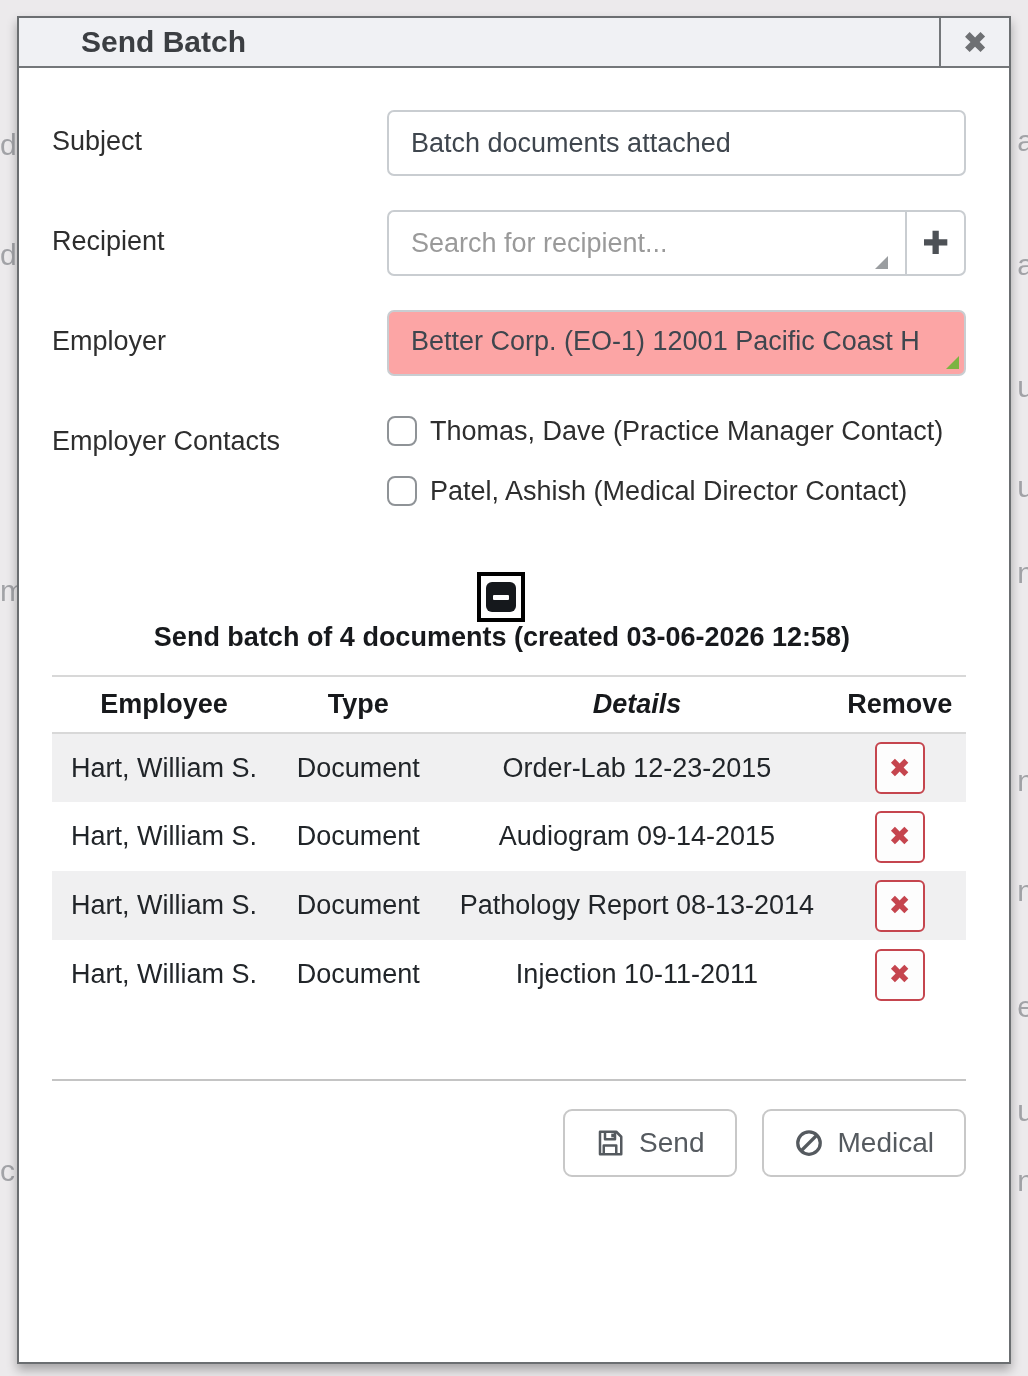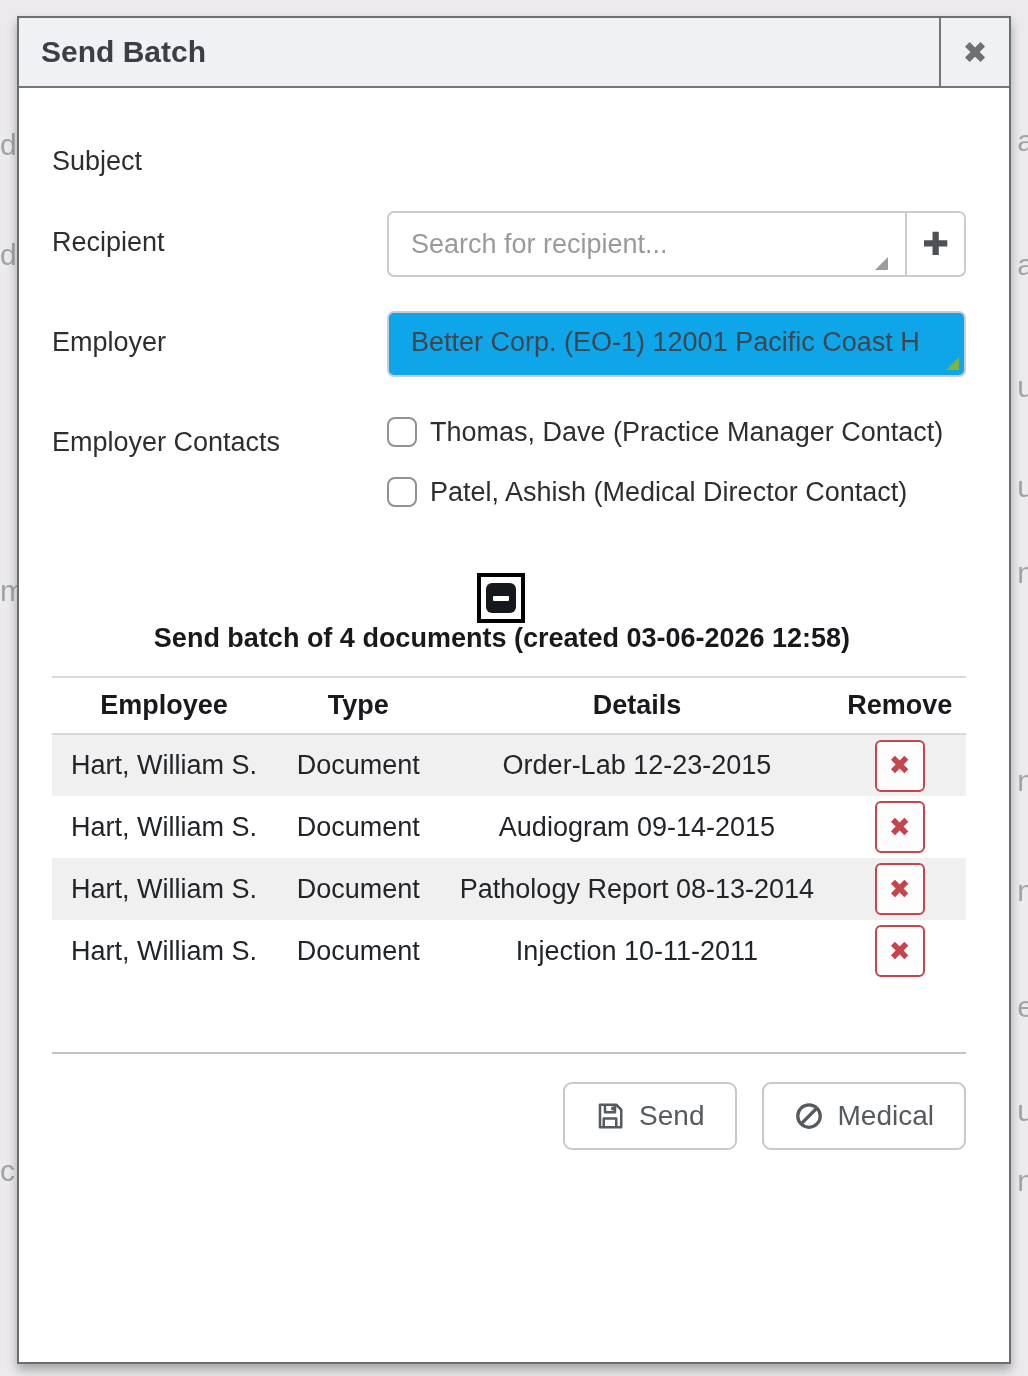--- a/index.html
+++ b/index.html
@@ -33,25 +33,26 @@
     position:absolute;
     left:17px;top:16px;
     width:994px;height:1348px;
     background:#ffffff;
     border:2px solid var(--border_dark);
     box-shadow:0 6px 10px rgba(0,0,0,.3);
     z-index:2;
     overflow:hidden;
   }
   .modal-header{
-    height:70px;
+    height:50px;
     background:var(--header_bg);
     border-bottom:2px solid #74777a;
     display:flex;
     align-items:stretch;
+    padding-left:40px;
   }
   .modal-title{
     flex:1;
     display:flex;
     align-items:center;
     padding-left:22px;
     font-size:30px;
     font-weight:bold;
     color:#3b3e42;
   }
@@ -121,21 +122,21 @@
   .grip-gray{border-bottom:13px solid #9a9da0;right:78px;bottom:7px;}
   .grip-green{border-bottom:13px solid var(--accent_green);right:7px;bottom:7px;}
   .fake-select{
     width:100%;
     height:66px;
     border:2px solid var(--input_border);
     border-radius:7px;
     font-size:27px;
     color:#3f464e;
     padding:14px 22px 0 22px;
-    background:#0ea5e9;
+    background:#fca5a5;
     white-space:nowrap;
     overflow:hidden;
     cursor:pointer;
   }
   .contacts-row{margin-bottom:0;}
   .checkbox-option{
     display:flex;
     align-items:flex-start;
     margin-bottom:17px;
   }
@@ -204,27 +205,27 @@
   .batch-table th{
     font-weight:bold;
     color:#17191c;
     text-align:center;
     padding:12px 6px;
     height:56px;
   }
   .batch-table td{
     text-align:center;
     color:#212529;
-    height:62px;
+    height:69px;
     padding:0 6px;
   }
   .batch-table tbody tr:nth-child(odd){background:#f0f0f1;}
   .col-employee{width:24.5%;}
   .col-type{width:18%;}
-  .col-details{width:43%;}
+  .col-details{width:43%;font-style:italic;}
   .col-remove{width:14.5%;}
   .remove-btn{
     width:50px;height:52px;
     border:2px solid var(--danger);
     border-radius:6px;
     background:#fdfdfd;
     color:var(--danger);
     font-size:26px;
     font-weight:bold;
     display:inline-flex;
@@ -285,20 +286,23 @@
     <div class="modal-title">Send Batch</div>
     <div class="modal-close">
       <span>✖</span>
     </div>
   </div>
 
   <div class="modal-body">
 
     <div class="form-row">
       <div class="form-label">Subject</div>
+      <div class="form-control">
+        <input class="text-input" type="text" value="Batch documents attached" style="">
+      </div>
     </div>
 
 
     <div class="form-row">
       <div class="form-label">Recipient</div>
       <div class="form-control">
         <div class="input-group">
           <input class="text-input" type="text" placeholder="Search for recipient..." style="">
           <div class="group-append">
             <span>✚</span>

